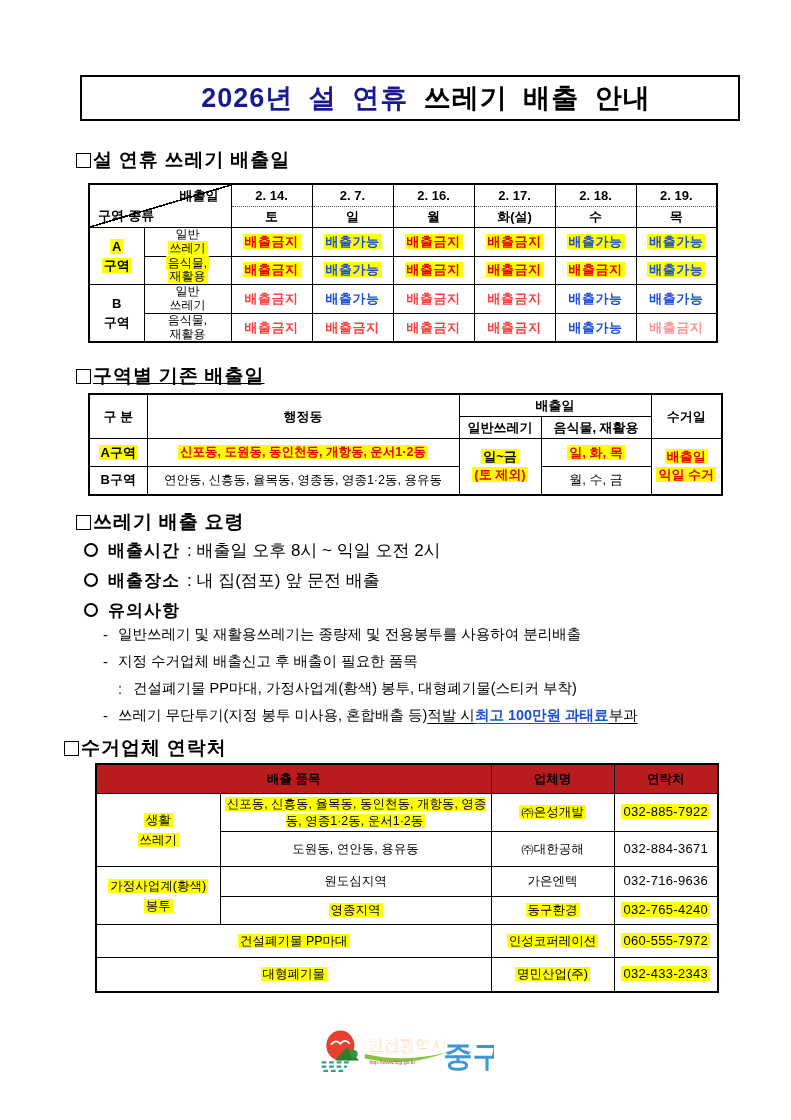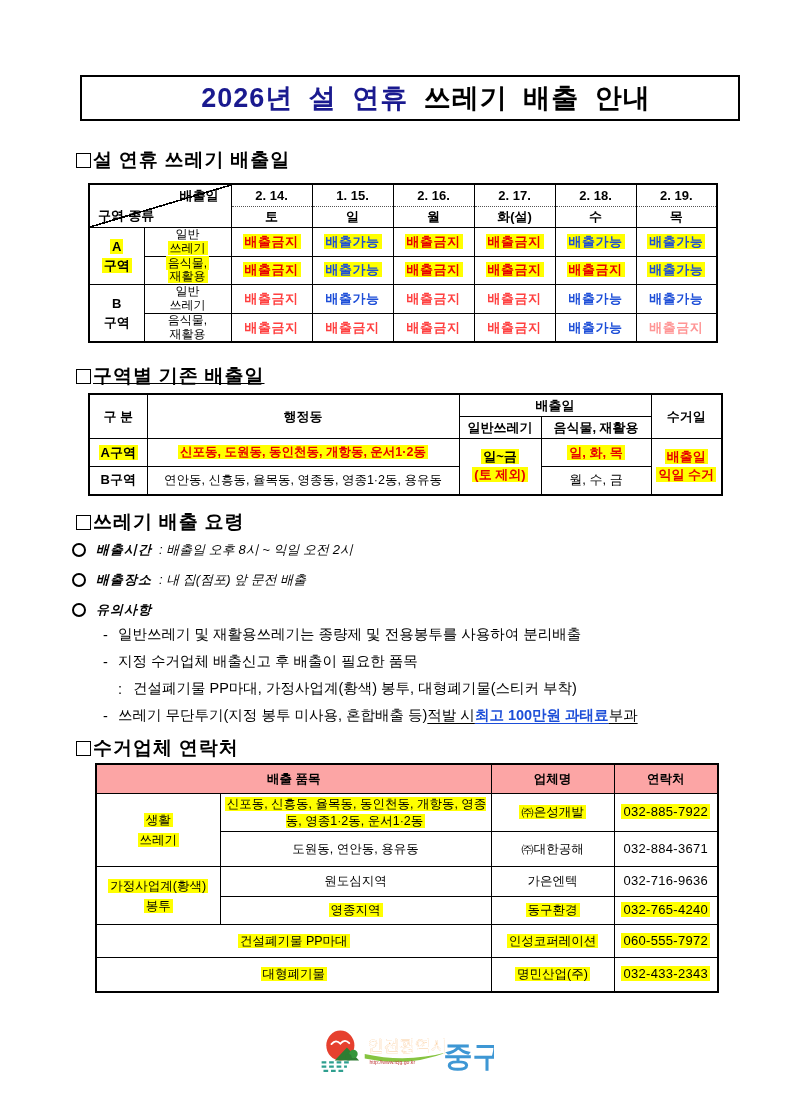--- a/index.html
+++ b/index.html
@@ -59,49 +59,49 @@
   .c-top{position:absolute;top:2px;right:12px;font-weight:bold;font-size:13px;}
   .c-bot{position:absolute;bottom:2px;left:8px;font-weight:bold;font-size:13px;}
 
   
   #t2{left:88px;top:393px;width:633px;border:2px solid #000;font-size:13px;}
   #t2 .hrow td{height:21px;font-weight:bold;}
   #t2 .drow{height:28px;}
   #t2 .dong{font-size:12.5px;}
 
   
-  #bullets{left:72px;top:535px;font-size:13px;font-style:italic;}
+  #bullets{left:84px;top:535px;font-size:17px;}
   .bullet{display:flex;align-items:center;height:30px;white-space:nowrap;}
   .circ{width:10px;height:10px;border:2.2px solid #000;border-radius:50%;margin-right:10px;flex:none;}
   .bullet .lbl{font-weight:bold;margin-right:7px;letter-spacing:1px;}
   #notes{left:103px;top:621px;font-size:14.5px;}
   .note{height:27px;display:flex;align-items:center;white-space:nowrap;}
   .note .pre{width:15px;flex:none;}
   .note.indent{padding-left:15px;}
   .ul{text-decoration:underline;text-underline-offset:3px;}
   .ulred{color:#1d4ed8;font-weight:bold;text-decoration:underline;text-underline-offset:3px;}
 
   
   #t3{left:95px;top:763px;width:622px;border:2px solid #000;font-size:12.5px;}
   #t3 td{padding:2px 3px;line-height:1.3;}
-  #t3 .hrow td{height:24px;font-weight:bold;background:#fca5a5;}
+  #t3 .hrow td{height:24px;font-weight:bold;background:#b91c1c;}
   #t3 .r1{height:38px;}
   #t3 .r2{height:35px;}
   #t3 .r3{height:30px;}
   #t3 .r4{height:28px;}
   #t3 .r5{height:33px;}
   #t3 .r6{height:34px;}
   #t3 .phone{font-size:13px;letter-spacing:0.3px;}
   #t3 .cat{line-height:1.6;}
 
   
   #sec1-h{left:76px;top:147px;}
   #sec2-h{left:76px;top:363px;text-decoration:underline;}
   #sec3-h{left:76px;top:509px;}
-  #sec4-h{left:76px;top:735px;}
+  #sec4-h{left:64px;top:735px;}
 
   
   #logo{left:316px;top:1024px;}
 </style>
 </head>
 <body>
 
 <div id="title-box" class="abs">
   <span class="blue">2026년 설 연휴</span>&nbsp;
   <span>쓰레기 배출 안내</span>
@@ -123,21 +123,21 @@
       <col>
       <col>
     </colgroup>
   <tbody>
       <tr class="h-date">
     <td class="corner" rowspan="2" colspan="2">
       <span class="c-top">배출일</span>
       <span class="c-bot">구역·종류</span>
     </td>
     <td>2. 14.</td>
-    <td>1. 15.</td>
+    <td>2. 7.</td>
     <td>2. 16.</td>
     <td>2. 17.</td>
     <td>2. 18.</td>
     <td>2. 19.</td>
   </tr>
   <tr class="h-day">
     <td>토</td>
     <td>일</td>
     <td>월</td>
     <td>화(설)</td>

